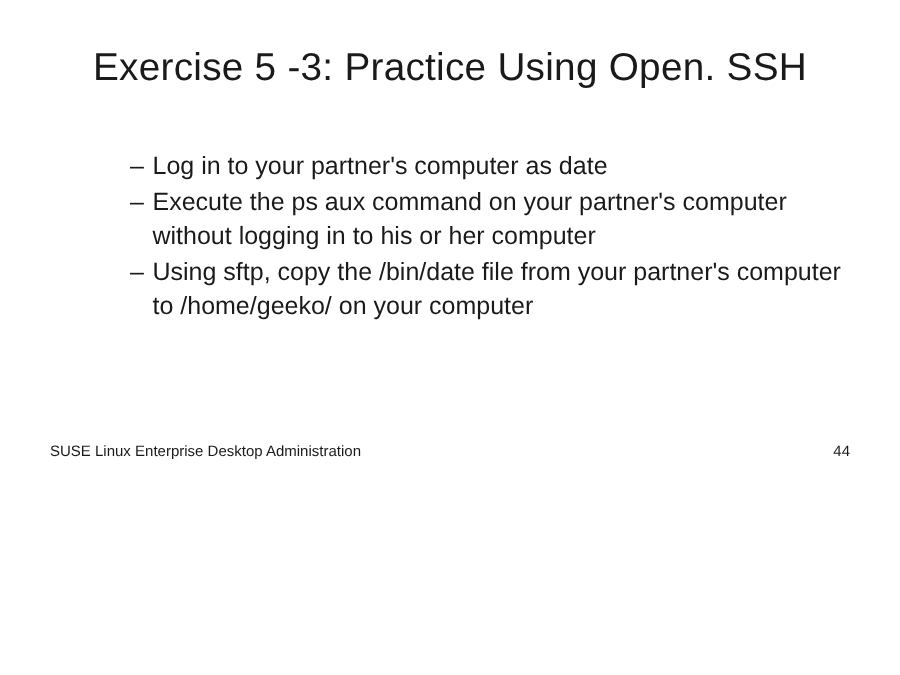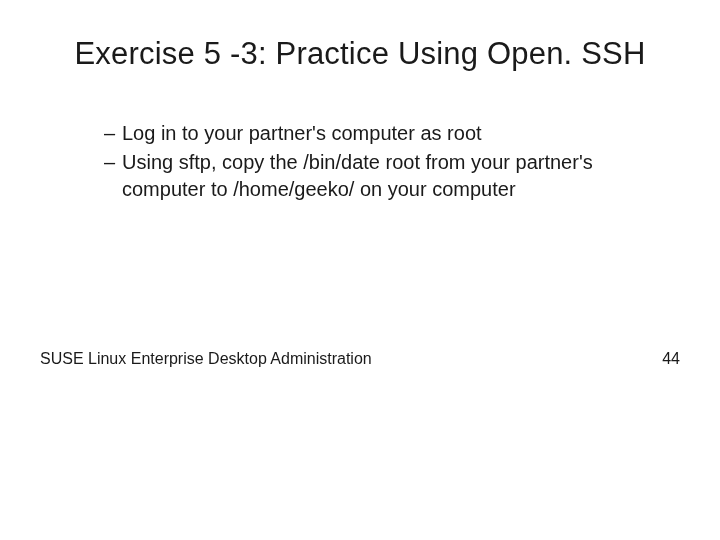--- a/index.html
+++ b/index.html
@@ -50,35 +50,36 @@
     top: 0;
   }
   .footer {
     position: absolute;
     bottom: 24px;
     left: 40px;
     right: 40px;
     display: flex;
     justify-content: space-between;
     align-items: flex-start;
-    font-size: 16px;
+    font-size: 12px;
   }
   .footer-left { font-weight: 400; }
   .footer-right { font-weight: 400; }
 </style>
 </head>
 <body>
 
 <div class="slide">
   <h1 class="title">Exercise 5 -3: Practice Using Open. SSH</h1>
 
   <div class="content">
     <ul class="sublist">
-      <li>Log in to your partner's computer as root</li>
-      <li>Using sftp, copy the /bin/date root from your partner's computer to /home/geeko/ on your computer</li>
+      <li>Log in to your partner's computer as date</li>
+      <li>Execute the ps aux command on your partner's computer without logging in to his or her computer</li>
+      <li>Using sftp, copy the /bin/date file from your partner's computer to /home/geeko/ on your computer</li>
     </ul>
   </div>
 
   <div class="footer">
     <span class="footer-left">SUSE Linux Enterprise Desktop Administration</span>
     <span class="footer-right">44</span>
   </div>
 </div>
 
 </body></html>

